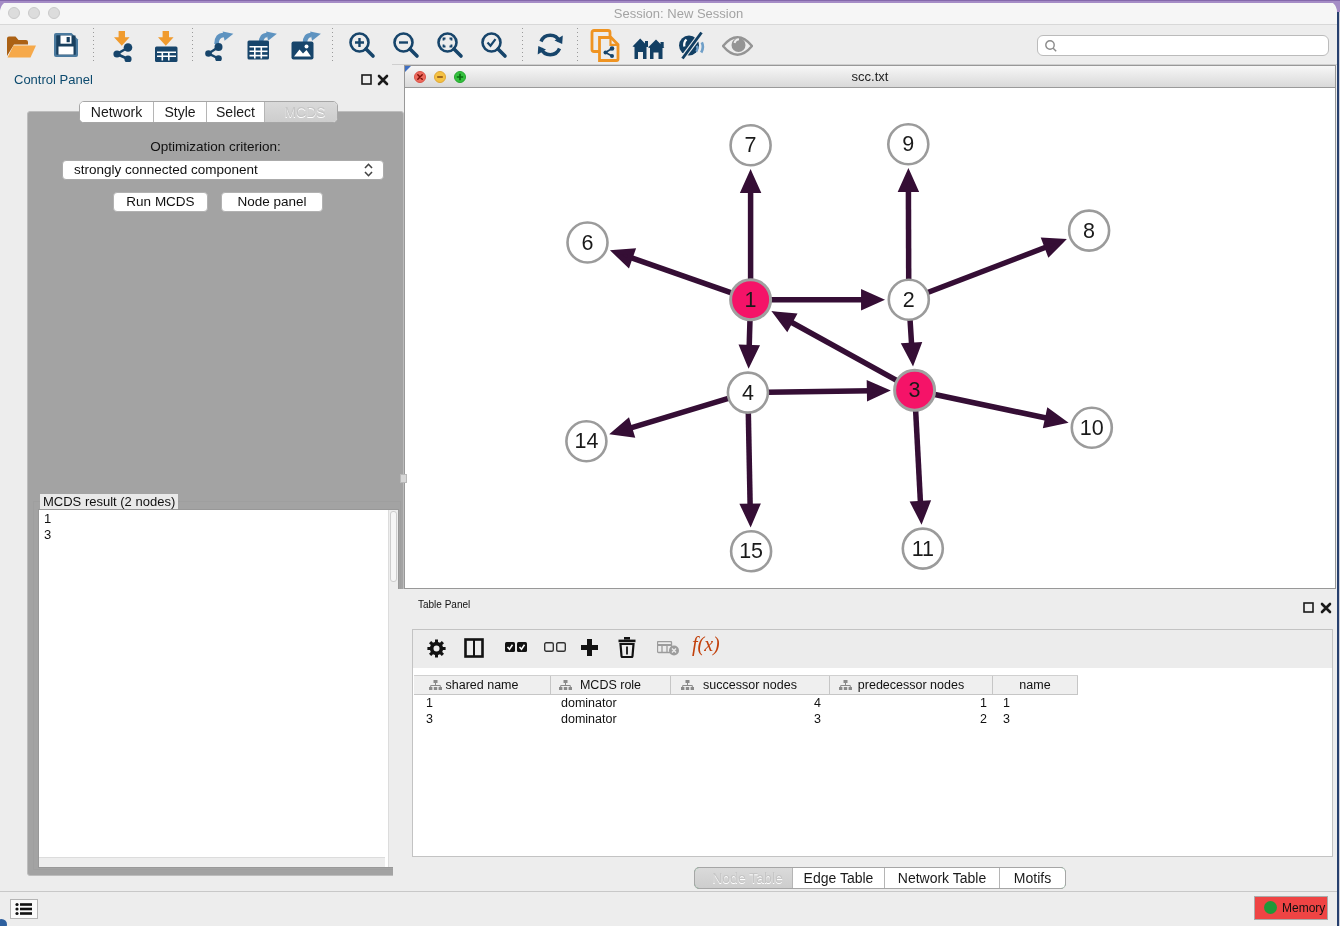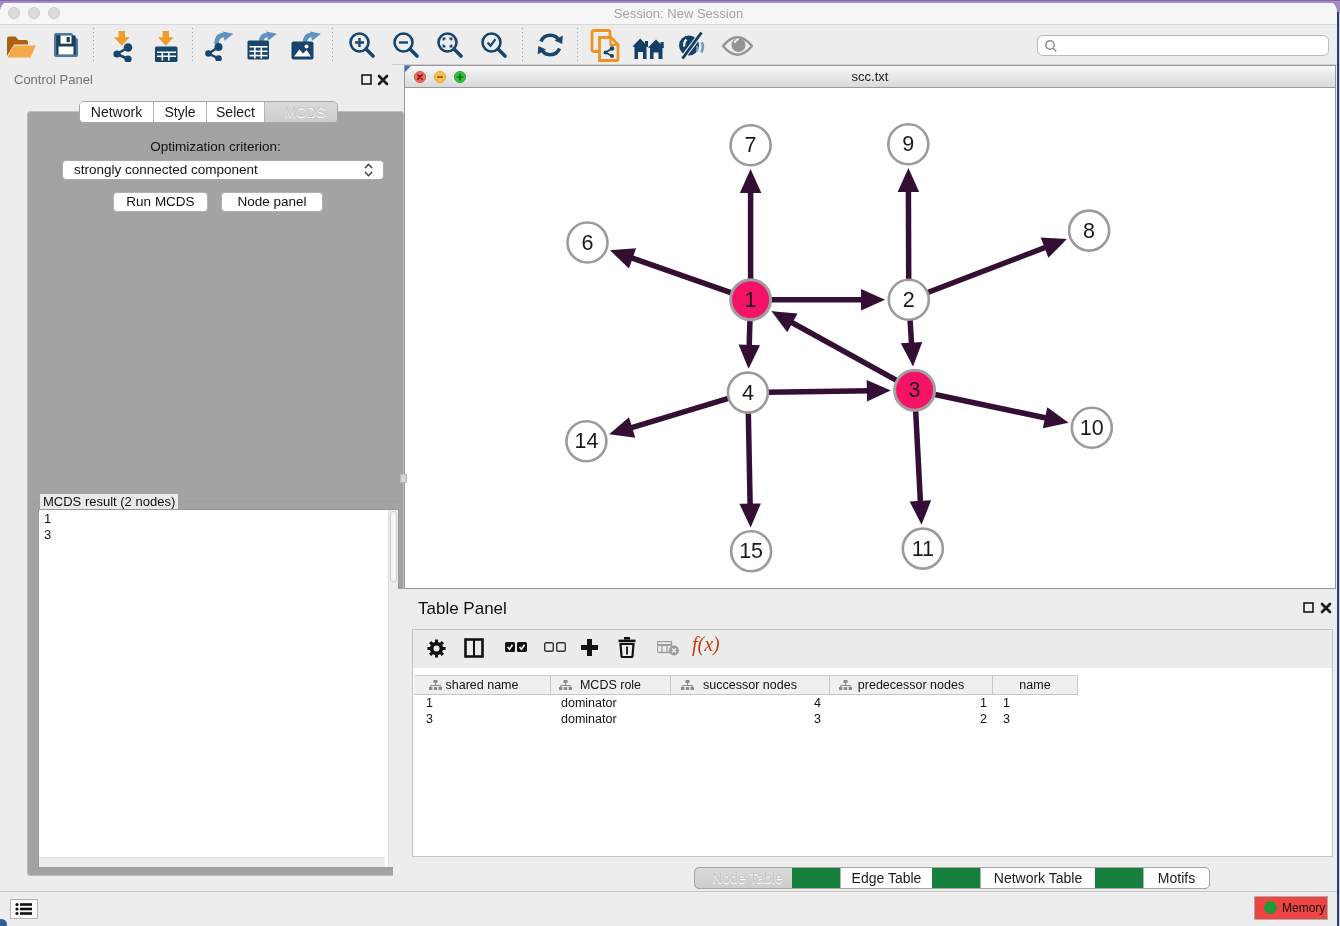--- a/index.html
+++ b/index.html
@@ -20,21 +20,21 @@
 
 .toolbar{position:absolute;top:25px;left:0;width:1337px;height:39px;background:#ededed;
  border-bottom:1px solid #cfcfcf;}
 .ic{position:absolute;top:6px;}
 .sep{position:absolute;top:3px;width:1px;height:33px;
  background-image:repeating-linear-gradient(#9a9a9a 0 1px,transparent 1px 4px);}
 .search{position:absolute;left:1037px;top:10px;width:290px;height:19px;background:#fff;
  border:1px solid #bbb;border-radius:6px;}
 
 .cp{position:absolute;left:0;top:64px;width:392px;height:822px;background:#ededed;}
-.cp-h{position:absolute;left:14px;top:8px;font-size:13px;color:#737373;text-align:center;}
+.cp-h{position:absolute;left:14px;top:8px;font-size:13px;color:#0c4a6e;text-align:center;}
 .panelbox{position:absolute;left:27px;top:47px;width:375px;height:763px;background:#a3a3a3;
  border:1px solid #bdbdbd;border-radius:3px;}
 .tabs{position:absolute;display:flex;height:20px;border:1px solid #a6a6a6;border-radius:5px;
  overflow:hidden;background:#fff;}
 .tab{font-size:14px;color:#1a1a1a;text-align:center;line-height:20px;background:#fff;
  border-left:1px solid #b5b5b5;}
 .tab:first-child{border-left:none;}
 .tab.sel{background:linear-gradient(#dadada,#cdcdcd);color:#c6c6c6;text-shadow:0 1px 0 #fff;padding-left:8px;}
 .opt-label{position:absolute;left:0;top:27px;width:100%;text-align:center;font-size:13.5px;color:#111;}
 .dropdown{position:absolute;left:34px;top:48px;width:309px;height:18px;background:#fff;
@@ -52,32 +52,32 @@
 
 .nw{position:absolute;left:404px;top:65px;width:932px;height:524px;
  border:1px solid #989898;box-sizing:border-box;}
 .nw-tb{position:absolute;left:0;top:0;width:100%;height:21px;
  background:linear-gradient(#f7f7f7,#d9d9d9);border-bottom:1px solid #9a9a9a;}
 .nw-title{position:absolute;top:3px;width:100%;text-align:center;font-size:13px;color:#222;}
 .dot{position:absolute;top:5px;width:12px;height:12px;border-radius:50%;box-sizing:border-box;}
 .canvas{position:absolute;left:0;top:22px;width:930px;height:500px;background:#fff;}
 
 .tp{position:absolute;left:393px;top:589px;width:947px;height:302px;background:#ededed;}
-.tp-h{position:absolute;left:25px;top:10px;font-size:17px;color:#111;}
+.tp-h{position:absolute;left:25px;top:10px;font-size:10px;color:#111;}
 .tbox{position:absolute;left:19px;top:40px;width:919px;height:226px;background:#fff;
  border:1px solid #c3c3c3;}
 .ttools{position:absolute;left:0;top:0;width:100%;height:38px;background:#ececec;}
 .thead{position:absolute;left:0;top:45px;height:20px;background:#efefef;
  border-top:1px solid #d0d0d0;border-bottom:1px solid #c6c6c6;box-sizing:border-box;}
 .th{position:absolute;top:0;height:100%;border-right:1px solid #c6c6c6;box-sizing:border-box;
  font-size:12.5px;color:#111;text-align:center;line-height:19px;}
 .trow{position:absolute;font-size:12.5px;color:#111;height:16px;line-height:16px;}
 .treeic{position:absolute;top:50px;}
 .btabs{position:absolute;display:flex;height:20px;border:1px solid #a6a6a6;border-radius:5px;
- overflow:hidden;background:#15803d;left:301px;top:278px;gap:48px;}
+ overflow:hidden;background:#15803d;left:301px;top:278px;}
 .memory{position:absolute;left:1254px;top:896px;width:72px;height:22px;background:#ef4444;
  border:1px solid #ababab;font-size:12px;color:#111;line-height:22px;white-space:nowrap;}
 .statusline{position:absolute;left:0;top:891px;width:1340px;height:1px;background:#c8c8c8;}
 .listbtn{position:absolute;left:10px;top:899px;width:28px;height:20px;background:#fafafa;
  border:1px solid #b5b5b5;box-sizing:border-box;}
 </style></head>
 <body>
 <div class="win">
 
  <div class="tbar">

